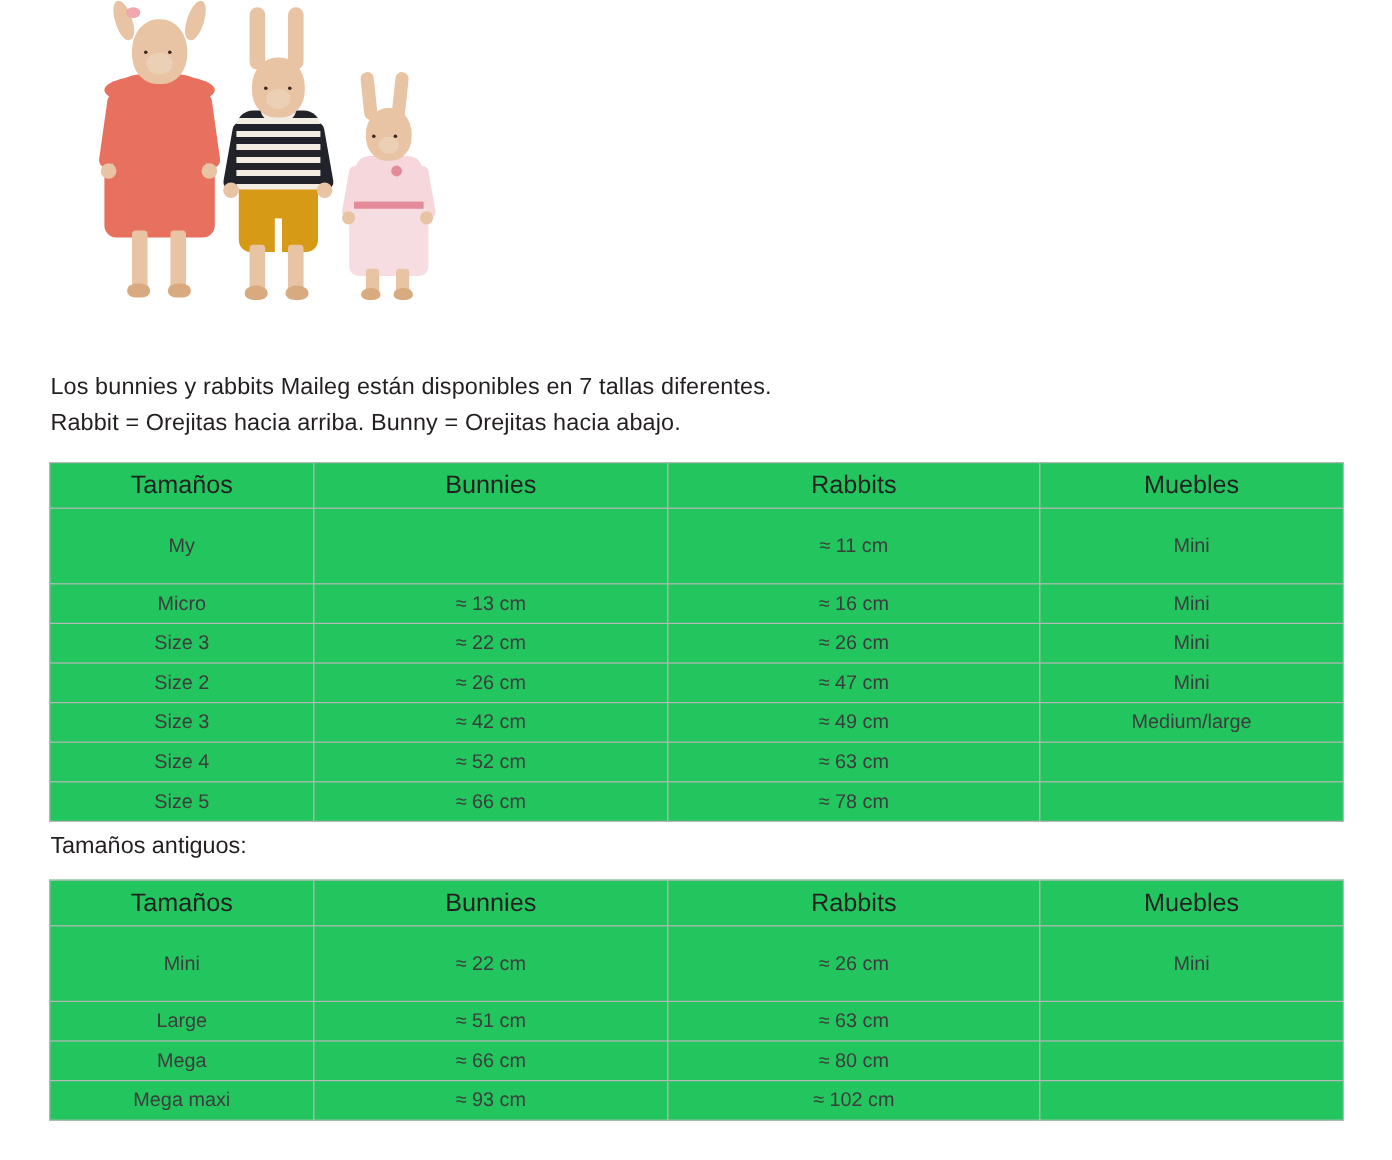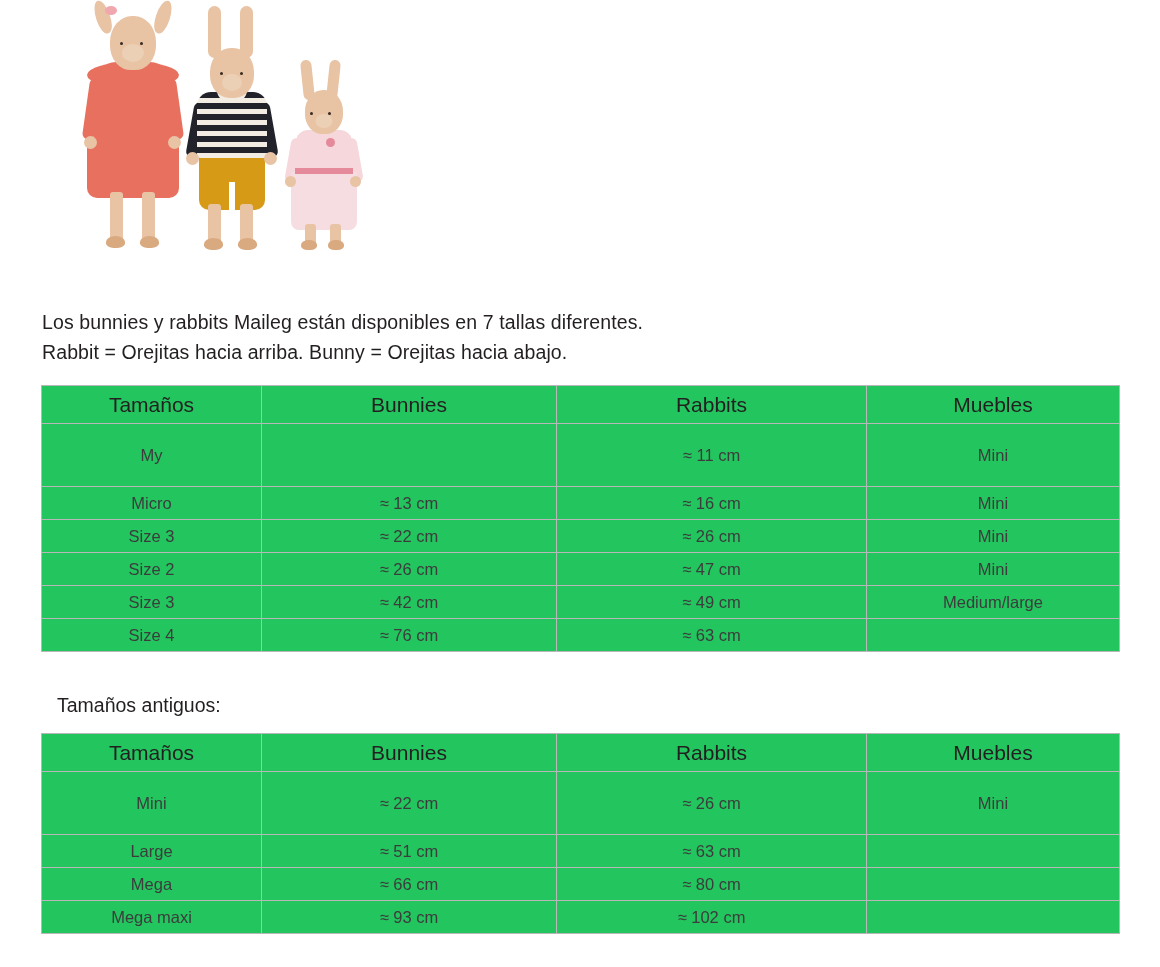--- a/index.html
+++ b/index.html
@@ -168,21 +168,20 @@
     white-space: nowrap;
   }
   .intro div { letter-spacing: 0.1px; }
 
   .sub-label {
     position: absolute;
     left: 42px;
     top: 694px;
     font-size: 19.5px;
     color: #231f20;
-    margin-left: 15px;
   }
 
   
   table.sizes {
     position: absolute;
     border-collapse: collapse;
     table-layout: fixed;
     background: #22c55e;
   }
   table.sizes td, table.sizes th {
@@ -331,22 +330,28 @@
         <td>Mini</td>
       </tr>
       <tr>
         <td>Size 3</td>
         <td>≈ 42 cm</td>
         <td>≈ 49 cm</td>
         <td>Medium/large</td>
       </tr>
       <tr>
         <td>Size 4</td>
-        <td>≈ 76 cm</td>
+        <td>≈ 52 cm</td>
         <td>≈ 63 cm</td>
+        <td></td>
+      </tr>
+      <tr>
+        <td>Size 5</td>
+        <td>≈ 66 cm</td>
+        <td>≈ 78 cm</td>
         <td></td>
       </tr>
     </tbody>
   </table>
 
   <div class="sub-label">Tamaños antiguos:</div>
 
   <table class="sizes" id="table-old">
     <colgroup>
       <col class="c1">

